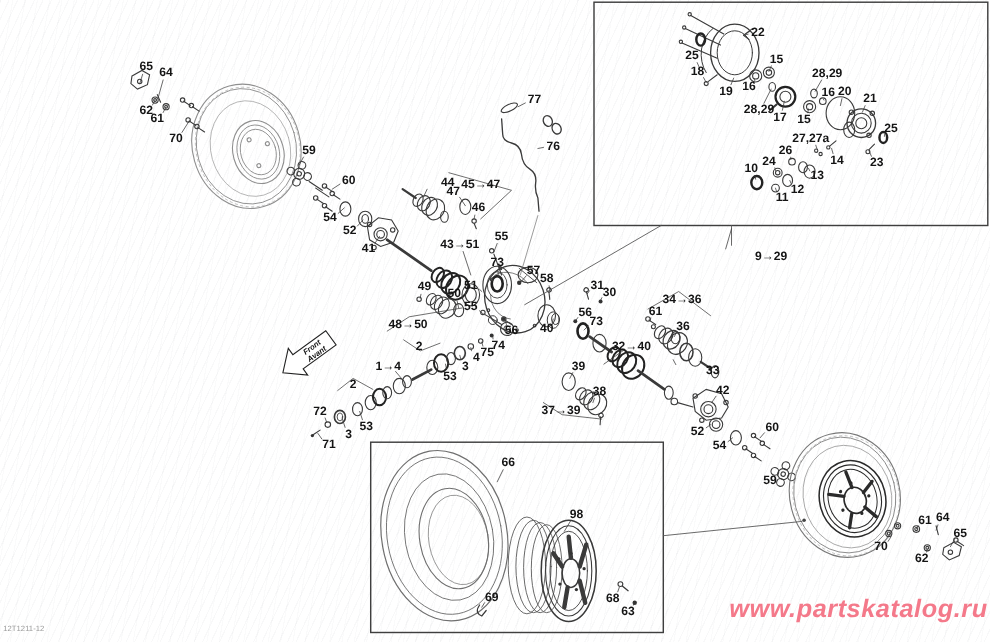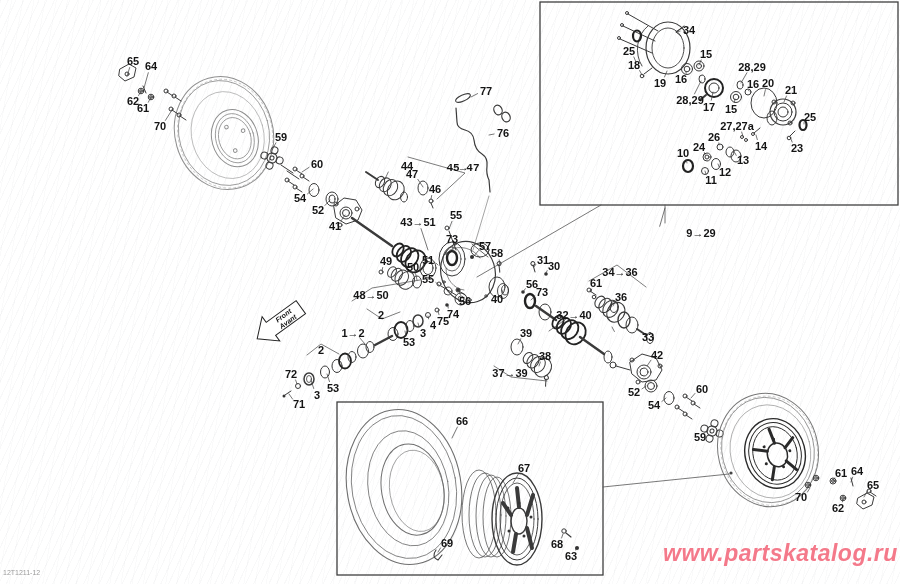--- a/index.html
+++ b/index.html
@@ -473,21 +473,21 @@
       <span class="part-label" style="left: 151px; top: 66px;">64</span>
       <span class="part-label" style="left: 133px; top: 101px;">62</span>
       <span class="part-label" style="left: 143px; top: 108px;">61</span>
       <span class="part-label" style="left: 160px; top: 126px;">70</span>
       <span class="part-label" style="left: 281px; top: 137px;">59</span>
       <span class="part-label" style="left: 317px; top: 164px;">60</span>
       <span class="part-label" style="left: 300px; top: 198px;">54</span>
       <span class="part-label" style="left: 318px; top: 210px;">52</span>
       <span class="part-label" style="left: 335px; top: 226px;">41</span>
       <span class="part-label" style="left: 393px; top: 166px; margin-left: 14px;">44</span>
-      <span class="part-label" style="left: 463px; top: 168px; font-family: Liberation Mono, monospace;">45→47</span>
+      <span class="part-label" style="left: 437px; top: 168px;">45→47</span>
       <span class="part-label" style="left: 412px; top: 174px;">47</span>
       <span class="part-label" style="left: 435px; top: 189px;">46</span>
       <span class="part-label" style="left: 418px; top: 222px;">43→51</span>
       <span class="part-label" style="left: 456px; top: 215px;">55</span>
       <span class="part-label" style="left: 452px; top: 239px;">73</span>
       <span class="part-label" style="left: 485px; top: 246px;">57</span>
       <span class="part-label" style="left: 497px; top: 253px;">58</span>
       <span class="part-label" style="left: 386px; top: 261px; text-align: right;">49</span>
       <span class="part-label" style="left: 428px; top: 260px;">51</span>
       <span class="part-label" style="left: 413px; top: 267px;">50</span>
@@ -498,21 +498,21 @@
       <span class="part-label" style="left: 532px; top: 284px;">56</span>
       <span class="part-label" style="left: 542px; top: 292px;">73</span>
       <span class="part-label" style="left: 543px; top: 260px;">31</span>
       <span class="part-label" style="left: 554px; top: 266px;">30</span>
       <span class="part-label" style="left: 453px; top: 314px;">74</span>
       <span class="part-label" style="left: 443px; top: 321px;">75</span>
       <span class="part-label" style="left: 433px; top: 325px;">4</span>
       <span class="part-label" style="left: 423px; top: 333px;">3</span>
       <span class="part-label" style="left: 409px; top: 342px;">53</span>
       <span class="part-label" style="left: 381px; top: 315px;">2</span>
-      <span class="part-label" style="left: 353px; top: 333px;">1→2</span>
+      <span class="part-label" style="left: 353px; top: 333px;">1→4</span>
       <span class="part-label" style="left: 321px; top: 350px;">2</span>
       <span class="part-label" style="left: 333px; top: 388px;">53</span>
       <span class="part-label" style="left: 317px; top: 395px;">3</span>
       <span class="part-label" style="left: 291px; top: 374px;">72</span>
       <span class="part-label" style="left: 299px; top: 404px;">71</span>
       <span class="part-label" style="left: 526px; top: 333px;">39</span>
       <span class="part-label" style="left: 545px; top: 356px;">38</span>
       <span class="part-label" style="left: 510px; top: 373px;">37→39</span>
       <span class="part-label" style="left: 574px; top: 315px;">32→40</span>
       <span class="part-label" style="left: 620px; top: 272px;">34→36</span>
@@ -525,21 +525,21 @@
       <span class="part-label" style="left: 654px; top: 405px;">54</span>
       <span class="part-label" style="left: 702px; top: 389px;">60</span>
       <span class="part-label" style="left: 700px; top: 437px;">59</span>
       <span class="part-label" style="left: 841px; top: 473px;">61</span>
       <span class="part-label" style="left: 857px; top: 471px;">64</span>
       <span class="part-label" style="left: 873px; top: 485px;">65</span>
       <span class="part-label" style="left: 801px; top: 497px;">70</span>
       <span class="part-label" style="left: 838px; top: 508px;">62</span>
       <span class="part-label" style="left: 486px; top: 91px;">77</span>
       <span class="part-label" style="left: 503px; top: 133px;">76</span>
-      <span class="part-label" style="left: 689px; top: 30px;">34</span>
+      <span class="part-label" style="left: 689px; top: 30px;">22</span>
       <span class="part-label" style="left: 629px; top: 51px;">25</span>
       <span class="part-label" style="left: 634px; top: 65px;">18</span>
       <span class="part-label" style="left: 660px; top: 83px;">19</span>
       <span class="part-label" style="left: 681px; top: 79px;">16</span>
       <span class="part-label" style="left: 706px; top: 54px;">15</span>
       <span class="part-label" style="left: 690px; top: 100px;">28,29</span>
       <span class="part-label" style="left: 709px; top: 107px;">17</span>
       <span class="part-label" style="left: 752px; top: 67px;">28,29</span>
       <span class="part-label" style="left: 731px; top: 109px;">15</span>
       <span class="part-label" style="left: 753px; top: 84px;">16</span>
@@ -549,21 +549,21 @@
       <span class="part-label" style="left: 797px; top: 148px;">23</span>
       <span class="part-label" style="left: 761px; top: 146px;">14</span>
       <span class="part-label" style="left: 737px; top: 126px;">27,27a</span>
       <span class="part-label" style="left: 714px; top: 137px;">26</span>
       <span class="part-label" style="left: 743px; top: 160px;">13</span>
       <span class="part-label" style="left: 725px; top: 172px;">12</span>
       <span class="part-label" style="left: 699px; top: 147px;">24</span>
       <span class="part-label" style="left: 711px; top: 180px;">11</span>
       <span class="part-label" style="left: 683px; top: 153px;">10</span>
       <span class="part-label" style="left: 462px; top: 421px;">66</span>
-      <span class="part-label" style="left: 524px; top: 468px;">67</span>
+      <span class="part-label" style="left: 524px; top: 468px;">98</span>
       <span class="part-label" style="left: 447px; top: 543px;">69</span>
       <span class="part-label" style="left: 557px; top: 544px;">68</span>
       <span class="part-label" style="left: 571px; top: 556px;">63</span>
     </div>
 
 <div id="watermark" style="color: rgb(244, 121, 138);">www.partskatalog.ru</div>
 <div id="drawcode" style="color: rgb(154, 154, 154);">12T1211-12</div>
 
 </div>
 

